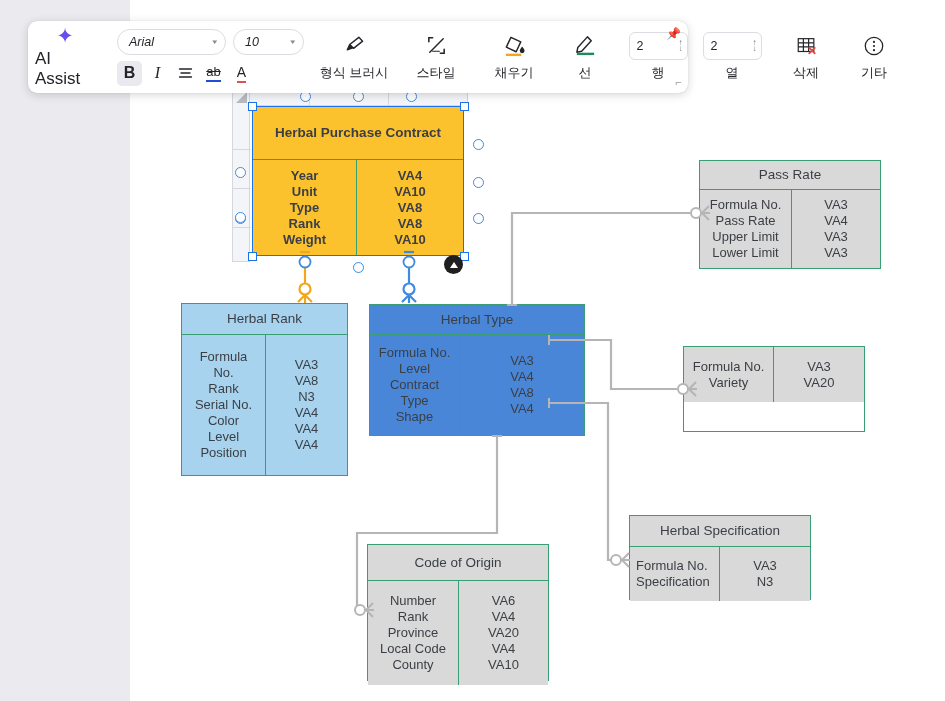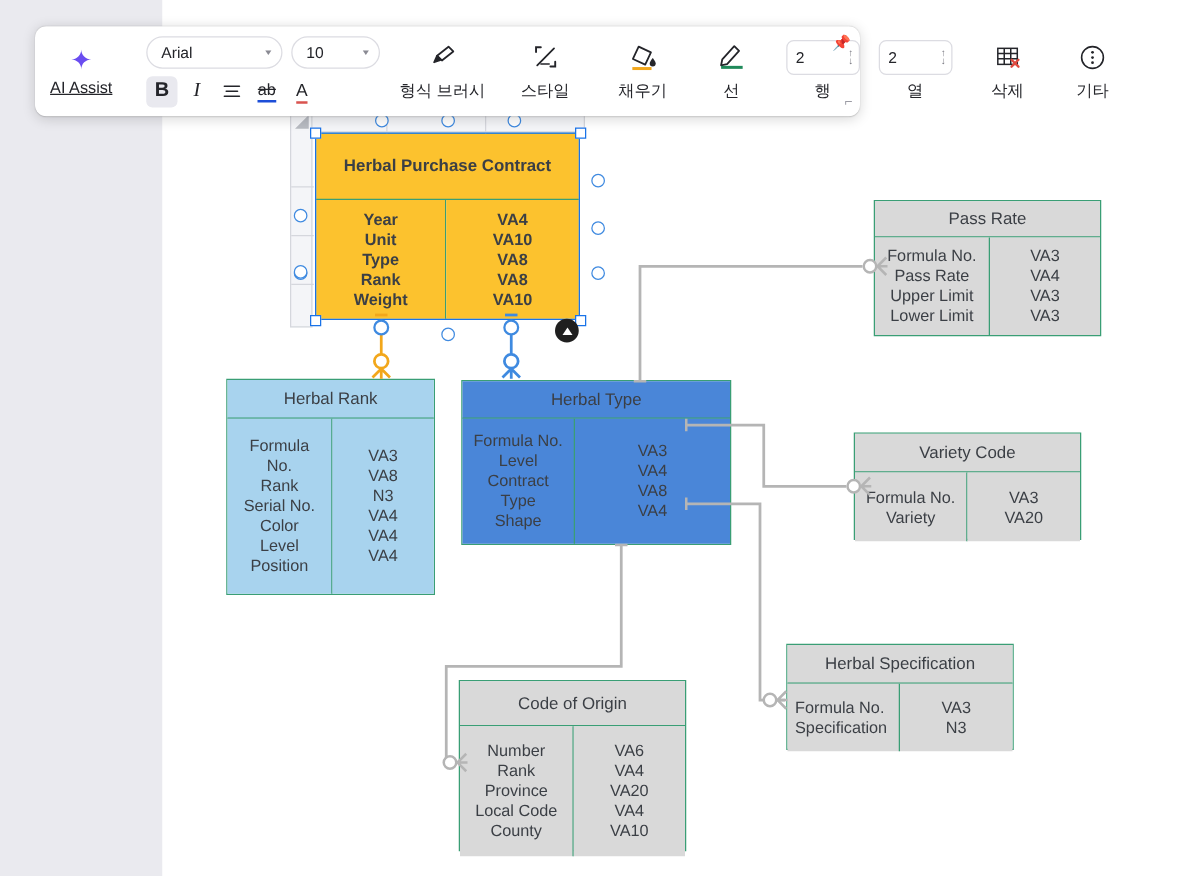--- a/index.html
+++ b/index.html
@@ -22,23 +22,23 @@
   #toolbar{
     position:absolute;left:28px;top:21px;width:660px;height:72px;
     background:#ffffff;border-radius:9px;
     box-shadow:0 2px 10px rgba(0,0,0,.16),0 0 1px rgba(0,0,0,.2);
     display:flex;align-items:stretch;z-index:60;
   }
   .tb-group{display:flex;align-items:center;padding:0 7px;position:relative;}
   .tb-sep{width:1px;background:#e6e6ea;margin:12px 2px;}
   .ai-col{display:flex;flex-direction:column;align-items:center;justify-content:center;width:60px;gap:3px;}
   .ai-star{font-size:21px;line-height:21px;color:#6a4df0;}
-  .ai-label{font-size:13px;color:#24252a;text-decoration:underline;}
+  .ai-label{font-size:17px;color:#24252a;}
   .font-col{display:flex;flex-direction:column;gap:4px;padding-left:4px;}
-  .font-row{display:flex;align-items:flex-end;gap:7px;}
+  .font-row{display:flex;align-items:flex-end;gap:7px;font-style:italic;}
   .fsel{
     height:24px;border:1px solid #dcdce2;border-radius:13px;background:#fff;
     display:flex;align-items:center;justify-content:space-between;
     padding:0 8px 0 11px;font-size:12.5px;color:#24252a;
   }
   .fsel.name{width:88px;}
   .fsel.size{width:50px;}
   .caret{font-size:7px;color:#8a8a93;transform:scaleX(1.4);}
   .fmt-row{display:flex;align-items:center;gap:3px;margin-top:2px;}
   .fmt-btn{
@@ -195,21 +195,20 @@
     <div class="c2">
       <div>VA3</div>
       <div>VA4</div>
       <div>VA8</div>
       <div>VA4</div>
     </div>
   </div>
 </div>
 
 <div class="ent gray" style="left:683px;top:346px;width:182px;height:86px;">
-  <div class="hd" style="height:31px;">Variety Code</div>
   <div class="bd" style="height:55px;">
     <div class="c1 ta-c" style="width:90px;">
       <div>Formula No.</div>
       <div>Variety</div>
     </div>
     <div class="c2">
       <div>VA3</div>
       <div>VA20</div>
     </div>
   </div>

